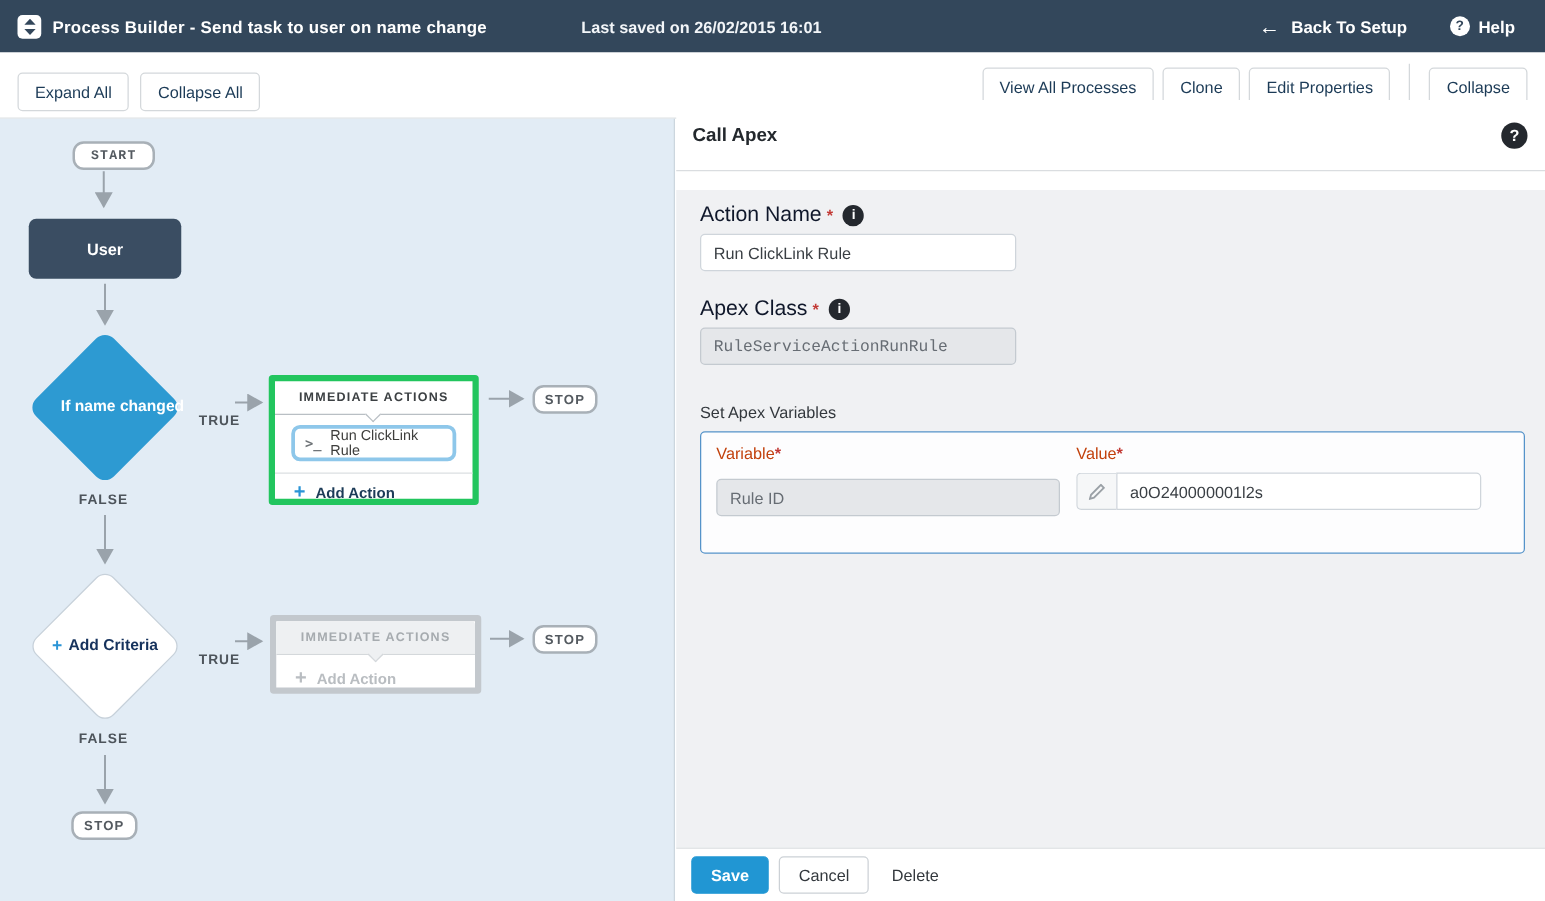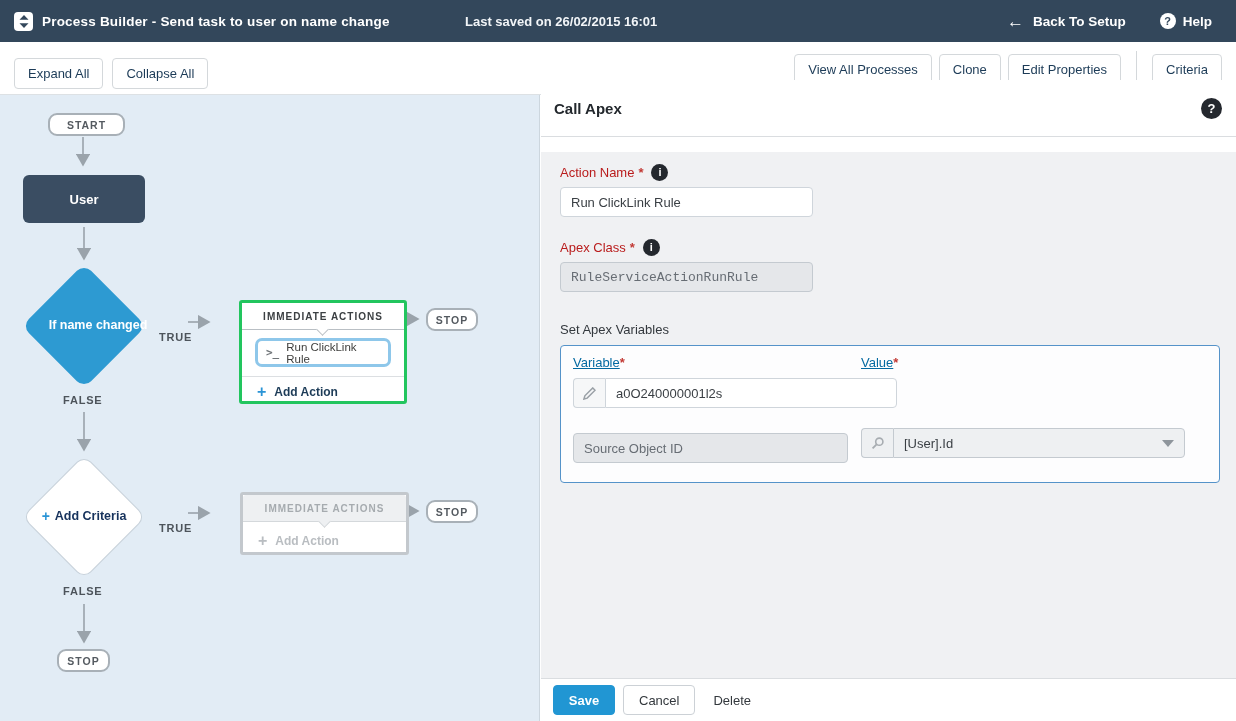--- a/index.html
+++ b/index.html
@@ -29,21 +29,21 @@
   .connectors { position:absolute; top:0; left:0; }
   .pill { position:absolute; background:#fff; border:2px solid #a8b0b7; border-radius:9px; display:flex; align-items:center; justify-content:center; font-size:10.5px; font-weight:bold; letter-spacing:1px; color:#545a60; }
   .node-dark { position:absolute; left:23px; top:80px; width:122px; height:48px; background:#3a4d62; border-radius:6px; color:#fff; font-size:13px; font-weight:bold; display:flex; align-items:center; justify-content:center; }
   .diamond { position:absolute; width:88px; height:88px; border-radius:10px; transform:rotate(45deg); }
   .diamond-blue { left:40px; top:187px; background:#2d9ad2; }
   .diamond-empty { left:40px; top:378px; background:#fff; border:1px solid #c7d1da; }
   .diamond-label { position:absolute; display:flex; align-items:center; justify-content:center; gap:5px; text-align:center; }
   .dl1 { left:33px; top:223px; width:130px; color:#fff; font-size:12.5px; font-weight:600; }
   .dl2 { left:19px; top:414px; width:130px; color:#16325c; font-size:12.5px; font-weight:bold; }
   .branch-label { position:absolute; font-size:11px; font-weight:bold; letter-spacing:.8px; color:#4d5archive6; color:#4d545b; }
-  .ia-box { position:absolute; background:#fff; border:3px solid #22c55e; border-radius:3px;margin-left:24px; }
+  .ia-box { position:absolute; background:#fff; border:5px solid #22c55e; border-radius:3px; }
   .ia-header { position:relative; height:27px; border-bottom:1px solid #b9bfc4; display:flex; align-items:center; justify-content:center; font-size:10px; font-weight:bold; letter-spacing:1px; color:#3c4043; }
   .ia-notch { position:absolute; left:50%; bottom:-5px; margin-left:-5px; width:9px; height:9px; background:#fff; border-right:1px solid #b9bfc4; border-bottom:1px solid #b9bfc4; transform:rotate(45deg); }
   .ia-item { margin:8px 13px 0 13px; height:29px; border:3px solid #8ec7ea; border-radius:7px; background:#fff; display:flex; align-items:center; padding:0 8px; gap:7px; cursor:pointer; }
   .ia-item-icon { font-family:"DejaVu Sans Mono",monospace; font-size:11px; font-weight:bold; color:#6f7478; }
   .ia-item-label { font-size:11.5px; color:#3e3e3c; }
   .ia-divider { border-top:1px solid #dcdfe2; margin-top:9px; }
   .add-action-row { display:flex; align-items:center; gap:8px; padding:7px 0 0 15px; cursor:pointer; }
   .plus { font-size:16px; font-weight:bold; line-height:1; }
   .plus-blue { color:#2a94d6; }
   .plus-gray { color:#b9bdc1; }
@@ -53,33 +53,33 @@
   .ia-box.inactive .ia-notch { background:#eef0f2; border-color:#d4d8db; }
   .ia-box.inactive .add-action-row { padding-top:11px; }
   .ia-box.inactive .add-action-label { color:#b9bdc1; }
 
   
   .panel-header { position:absolute; top:80px; left:541px; right:0; height:57px; background:#fff; border-bottom:1px solid #dadde0; display:flex; align-items:center; padding:0 14px 0 13px; }
   .panel-title { font-size:15px; font-weight:bold; color:#23282d; }
   .help-dark { margin-left:auto; width:21px; height:21px; border-radius:50%; background:#24282e; color:#fff; font-size:13px; font-weight:bold; display:flex; align-items:center; justify-content:center; cursor:pointer; }
   .panel-body { position:absolute; top:152px; left:541px; right:0; bottom:43px; background:#f0f1f3; padding:12px 0 0 19px; }
   .label-row { display:flex; align-items:center; gap:6px; margin-bottom:7px; height:16px; }
-  .field-label { font-size:13px; color:#b91c1c; }
+  .field-label { font-size:17px; color:#0f172a; }
   .req { color:#c23934; font-size:13px; font-weight:bold; margin-left:-2px; }
   .info-icon { width:17px; height:17px; border-radius:50%; background:#24282e; color:#fff; font-size:11px; font-weight:bold; display:flex; align-items:center; justify-content:center; margin-left:2px; }
   .text-input { width:253px; height:30px; border:1px solid #cfd5db; border-radius:4px; background:#fff; padding:0 10px; font-size:13px; color:#3a3f44; font-family:"Liberation Sans",sans-serif; }
   .in1 { margin-bottom:22px; }
   .text-input:disabled, .text-input.disabled { background:#e5e7ea; border-color:#c4cad0; color:#676d74; }
   .in2 { margin-bottom:30px;font-family:Liberation Mono, monospace; }
   .section-title { font-size:13px; color:#33383d; margin-bottom:8px; }
   .var-box { width:660px; border:1px solid #5593c9; border-radius:4px; background:#fdfdfe; padding:9px 0 14px 0; }
   .var-head { display:flex; padding:0 12px 8px 12px; }
   .var-head .h1 { width:288px; display:flex; gap:2px; }
   .var-head .h2 { display:flex; gap:2px; }
-  .col-label { font-size:13px; color:#0369a1;text-decoration:underline; }
+  .col-label { font-size:13px; color:#c2410c; }
   .var-row { display:flex; padding:0 12px; margin-bottom:10px; align-items:center; }
   .var-name { width:275px; height:30px; margin-right:13px; }
   .val-group { display:flex; width:324px; height:40px; }
   .icon-cell { width:32px; height:30px; border:1px solid #cfd5db; border-right:none; border-radius:4px 0 0 4px; background:#f6f7f8; display:flex; align-items:center; justify-content:center; }
   .icon-cell.gray { background:#eef0f2; border-color:#c4cad0; }
   .val-input { flex:1; height:30px; border:1px solid #cfd5db; border-radius:0 4px 4px 0; background:#fff; padding:0 10px; font-size:13px; color:#3a3f44; font-family:"Liberation Sans",sans-serif; }
   .combo { flex:1; height:30px; border:1px solid #c4cad0; border-radius:0 4px 4px 0; background:#eef0f2; padding:0 10px; font-size:13px; color:#3a3f44; display:flex; align-items:center; cursor:pointer; position:relative; }
   .combo-caret { position:absolute; right:10px; top:11px; width:0; height:0; border-left:6px solid transparent; border-right:6px solid transparent; border-top:7px solid #8e959c; }
 
   
@@ -117,21 +117,21 @@
   <div class="toolbar">
     <div class="tb-left">
       <button class="btn">Expand All</button>
       <button class="btn">Collapse All</button>
     </div>
     <div class="tb-right">
       <button class="btn">View All Processes</button>
       <button class="btn">Clone</button>
       <button class="btn">Edit Properties</button>
       <div class="tb-sep"></div>
-      <button class="btn">Criteria</button>
+      <button class="btn">Collapse</button>
     </div>
   </div>
 
   <div class="canvas">
 
     <svg class="connectors" width="540" height="626">
       <defs>
         <marker id="arr" markerWidth="9" markerHeight="9" refX="7" refY="4.5" orient="auto">
           <path d="M0,0 L8,4.5 L0,9 Z" fill="#9aa3ab"></path>
         </marker>
@@ -141,21 +141,21 @@
         <line x1="84" y1="132" x2="84" y2="164" marker-end="url(#arr)"></line>
         <line x1="84" y1="317" x2="84" y2="355" marker-end="url(#arr)"></line>
         <line x1="188" y1="227" x2="209" y2="227" marker-end="url(#arr)"></line>
         <line x1="391" y1="224" x2="418" y2="224" marker-end="url(#arr)"></line>
         <line x1="84" y1="509" x2="84" y2="547" marker-end="url(#arr)"></line>
         <line x1="188" y1="418" x2="209" y2="418" marker-end="url(#arr)"></line>
         <line x1="392" y1="416" x2="418" y2="416" marker-end="url(#arr)"></line>
       </g>
     </svg>
 
-    <div class="pill" style="left:48px; top:18px; width:77px; height:23px;">START</div>
+    <div class="pill" style="left:58px; top:18px; width:66px; height:23px;font-family:Liberation Mono, monospace;">START</div>
 
     <div class="node-dark">User</div>
 
     <div class="diamond diamond-blue"></div>
     <div class="diamond-label dl1">If name changed</div>
 
     <div class="branch-label" style="left:159px; top:236px;">TRUE</div>
     <div class="branch-label" style="left:63px; top:299px;">FALSE</div>
 
     <div class="ia-box" style="left:215px; top:205px; width:168px; height:104px;">
@@ -229,45 +229,31 @@
           <span class="col-label">Variable</span>
           <span class="req">*</span>
         </span>
         <span class="h2">
           <span class="col-label">Value</span>
           <span class="req">*</span>
         </span>
       </div>
 
       <div class="var-row">
+        <input class="text-input disabled var-name" type="text" readonly="" value="Rule ID" style="">
         <div class="val-group">
           <div class="icon-cell">
             <svg width="13" height="13" viewBox="0 0 14 14">
               <path d="M1 13 L2 9.5 L10.5 1 L13 3.5 L4.5 12 Z" fill="none" stroke="#9aa0a6" stroke-width="1.6"></path>
             </svg>
           </div>
           <input class="val-input" type="text" value="a0O240000001l2s" style="">
         </div>
       </div>
 
-      <div class="var-row" style="margin-bottom:0;">
-        <input class="text-input disabled var-name" type="text" readonly="" value="Source Object ID" style="">
-        <div class="val-group">
-          <div class="icon-cell gray">
-            <svg width="14" height="14" viewBox="0 0 14 14">
-              <circle cx="8.3" cy="5.7" r="3.6" fill="none" stroke="#a7acb1" stroke-width="1.6"></circle>
-              <line x1="5.6" y1="8.4" x2="1.6" y2="12.4" stroke="#a7acb1" stroke-width="1.8"></line>
-            </svg>
-          </div>
-          <div class="combo">
-            <span>[User].Id</span>
-            <span class="combo-caret"></span>
-          </div>
-        </div>
-      </div>
     </div>
   </div>
 
   <div class="panel-footer">
     <button class="btn-save">Save</button>
     <button class="btn-cancel">Cancel</button>
     <span class="link-delete">Delete</span>
   </div>
 
 </div>

